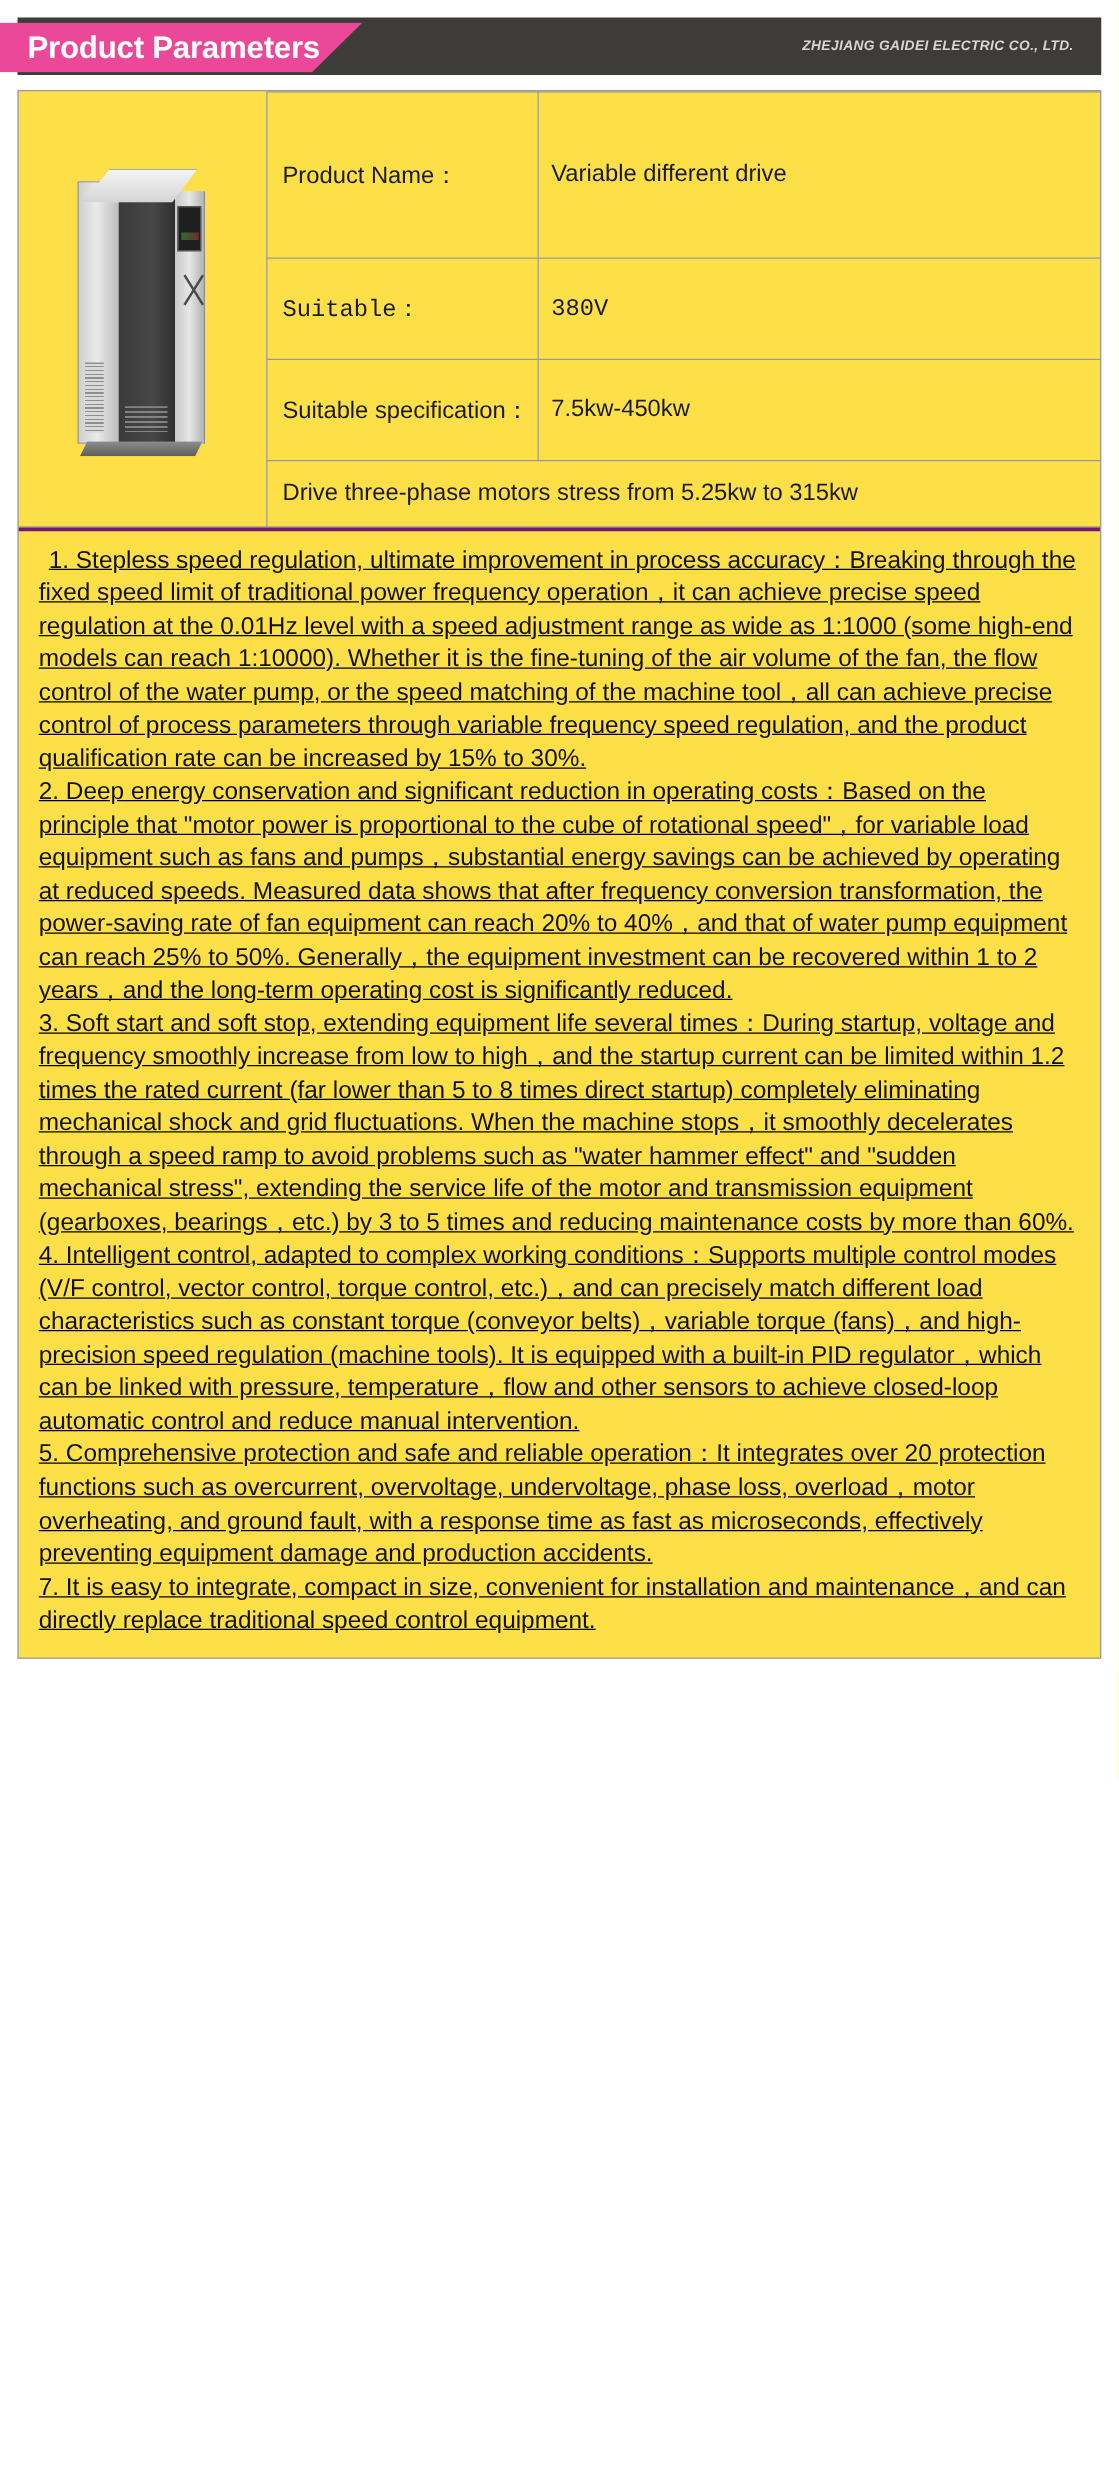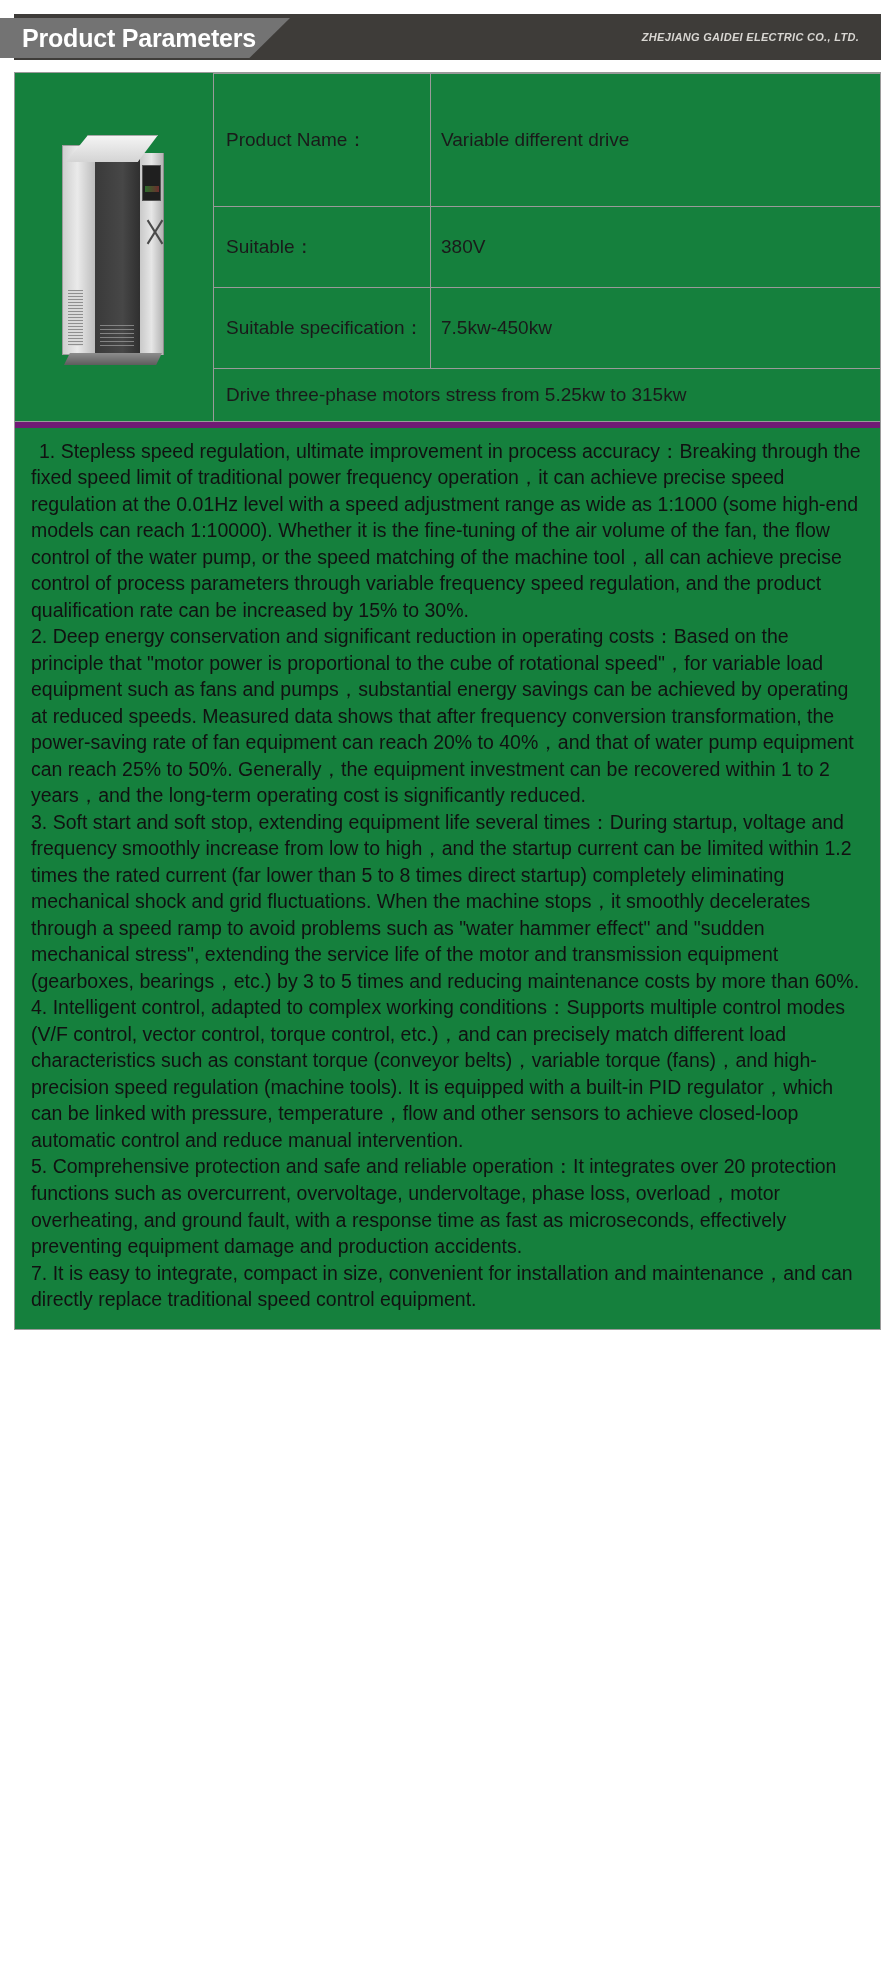--- a/index.html
+++ b/index.html
@@ -25,21 +25,21 @@
     display:flex;
     align-items:center;
     justify-content:flex-end;
   }
   .header-tag{
     position:absolute;
     left:-14px;
     top:4px;
     height:40px;
     width:290px;
-    background:#737373;
+    background:#ec4899;
     -webkit-clip-path:polygon(0 0, 100% 0, 86% 100%, 0 100%);
     clip-path:polygon(0 0, 100% 0, 86% 100%, 0 100%);
     display:flex;
     align-items:center;
   }
   .header-tag-label{
     color:#ffffff;
     font-size:25px;
     font-weight:bold;
     letter-spacing:-0.2px;
@@ -53,21 +53,21 @@
     font-weight:bold;
     letter-spacing:0.3px;
     padding-right:22px;
     white-space:nowrap;
   }
 
   
   .content{
     margin:12px 14px 10px 14px;
     border:1px solid #9a9a9a;
-    background:#15803d;
+    background:#fde047;
     box-sizing:border-box;
   }
 
   
   .spec-table{
     width:100%;
     border-collapse:collapse;
     table-layout:fixed;
   }
   .spec-table td{
@@ -92,21 +92,21 @@
   .value-cell{
     padding:14px 0 14px 10px !important;
   }
   .merged-cell{
     padding:12px 14px 12px 12px !important;
     line-height:1.45;
     border-right:none !important;
   }
   .value-cell, .merged-cell{ border-right:none !important; }
   .row-name td{ height:104px; }
-  .row-suit td{ height:52px; }
+  .row-suit td{ height:52px;font-family:Liberation Mono, monospace; }
   .row-volt td{ height:52px; }
 
   
   .vfd{
     position:relative;
     width:104px;
     height:232px;
     margin:0 auto;
   }
   .vfd-side{
@@ -190,21 +190,22 @@
     left:2px; bottom:-2px;
     width:98px; height:12px;
     background:linear-gradient(180deg,#8d8d8d,#5d5d5d);
     -webkit-clip-path:polygon(6% 0, 100% 0, 94% 100%, 0 100%);
     clip-path:polygon(6% 0, 100% 0, 94% 100%, 0 100%);
   }
 
   
   .body-text{
     padding:10px 14px 16px 16px;
-    border-top:6px solid #701a75;
+    border-top:3px solid #701a75;
+    text-decoration:underline;
   }
   .para{
     font-size:19.5px;
     line-height:1.36;
     color:#111111;
     margin:0;
     text-align:left;
     word-spacing:0px;
   }
   .para.first{ text-indent:8px; }

